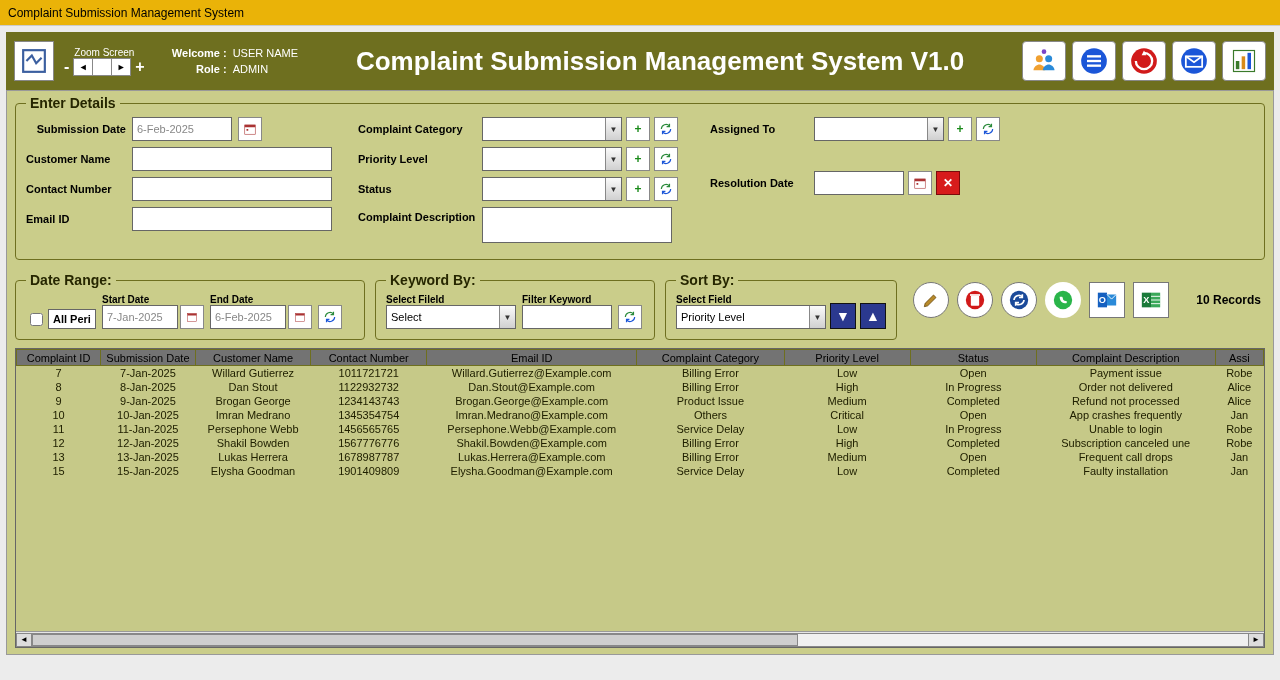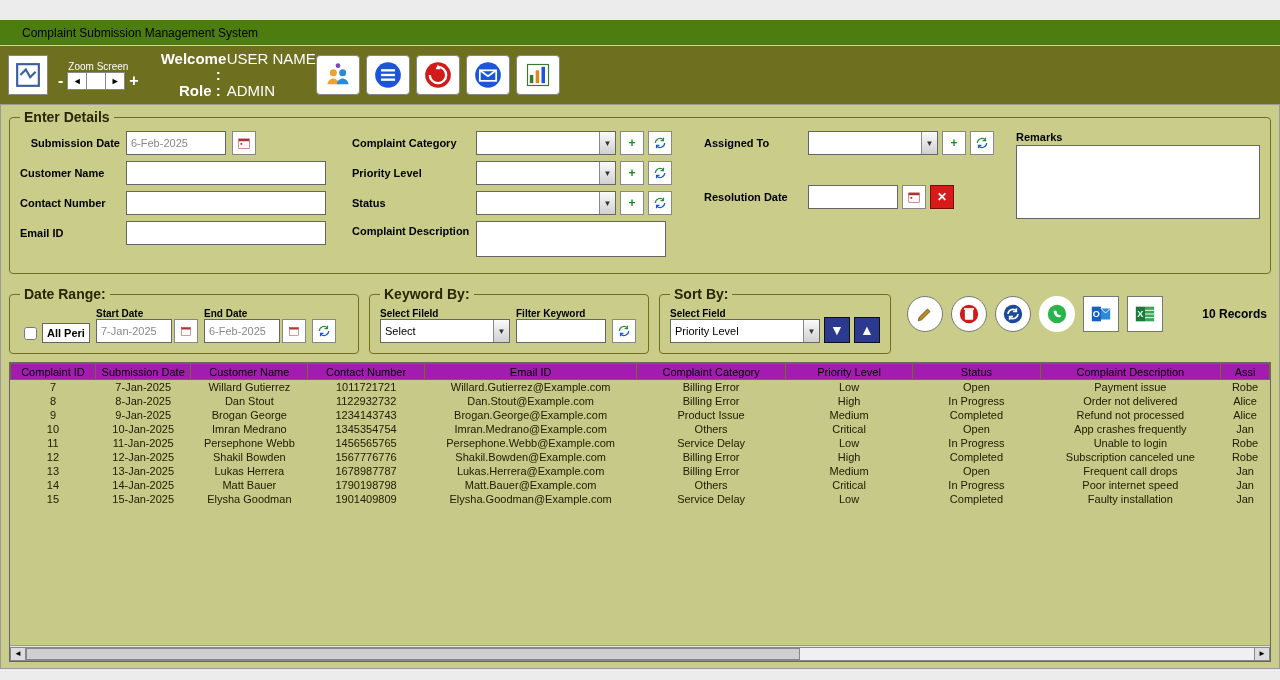--- a/index.html
+++ b/index.html
@@ -5,29 +5,29 @@
   * { box-sizing: border-box; }
   body {
     margin: 0;
     font-family: Tahoma, Arial, sans-serif;
     font-size: 11px;
     background: #ececec;
     overflow: hidden;
   }
   .titlebar {
     height: 26px;
-    background: #4d7c0f;
+    background: #eab308;
     border-bottom: 1px solid #ccc;
     display: flex;
     align-items: center;
-    padding: 0 22px;
+    padding: 0 8px;
     font-size: 12px;
-    margin-top: 20px;
   }
   .outer {
+    padding: 6px;
   }
   .banner {
     background: #6e6f1f;
     height: 58px;
     display: flex;
     align-items: center;
     padding: 0 8px;
     color: #fff;
     position: relative;
   }
@@ -46,21 +46,21 @@
   .zoom-row { display: flex; align-items: center; gap: 4px; }
   .zoom-slot {
     width: 58px; height: 18px; background: #fff; border: 1px solid #888;
     display: flex;
   }
   .zoom-slot span { flex:1; display:flex; align-items:center; justify-content:center; color:#000; font-size:9px; }
   .zoom-slot span:first-child { border-right:1px solid #888; }
   .zoom-slot span:last-child { border-left:1px solid #888; }
   .welcome-block {
     margin-left: 22px;
-    font-size: 15px;
+    font-size: 11px;
     line-height: 16px;
   }
   .welcome-block div { display:flex; gap:6px; }
   .welcome-block .lbl { width: 60px; text-align: right; font-weight: bold; }
   .banner-title {
     flex: 1;
     text-align: center;
     font-size: 26px;
     font-weight: bold;
     color: #fff;
@@ -171,21 +171,21 @@
     background: #c6c988;
     position: relative;
   }
   .grid {
     width: 100%;
     border-collapse: collapse;
     font-size: 11px;
     table-layout: fixed;
   }
   .grid th {
-    background: #a21caf;
+    background: #737373;
     color: #000;
     border: 1px solid #6e6f1f;
     font-weight: normal;
     padding: 1px 2px;
     height: 16px;
     white-space: nowrap;
     overflow: hidden;
   }
   .grid td {
     text-align: center;
@@ -239,20 +239,21 @@
     <div class="welcome-block">
       <div>
           <span class="lbl">Welcome :</span>
           <span>USER NAME</span>
         </div>
       <div>
           <span class="lbl">Role :</span>
           <span>ADMIN</span>
         </div>
     </div>
+    <div class="banner-title">Complaint Submission Management System V1.0</div>
     <div class="banner-icons">
       <div class="big-icon">
           <svg viewBox="0 0 24 24">
             <circle cx="8" cy="10" r="3" fill="#f0a030"></circle>
             <circle cx="16" cy="10" r="3" fill="#2a8ad8"></circle>
             <path d="M3 20c0-3 3-5 5-5s5 2 5 5" fill="#f0a030"></path>
             <path d="M11 20c0-3 3-5 5-5s5 2 5 5" fill="#2a8ad8"></path>
             <circle cx="12" cy="4" r="2" fill="#7a44c8"></circle>
           </svg>
         </div>
@@ -389,24 +390,20 @@
                 <svg width="14" height="14" viewBox="0 0 24 24">
                   <rect x="3" y="5" width="18" height="16" fill="#fff" stroke="#a33"></rect>
                   <rect x="3" y="5" width="18" height="4" fill="#a33"></rect>
                   <rect x="6" y="12" width="3" height="3" fill="#a33"></rect>
                 </svg>
               </div>
             <div class="icon-btn red-x">✕</div>
           </div>
         </div>
 
-        <div style="flex:1">
-          <span class="lbl-strong">Remarks</span>
-          <textarea class="textarea" style="width: 100%; height: 74px; margin-top: 2px;"></textarea>
-        </div>
       </div>
     </fieldset>
 
     <div class="filter-row">
       <fieldset class="fs-daterange">
         <legend>Date Range:</legend>
         <div style="display:flex;gap:6px">
           <div style="display:flex;flex-direction:column;justify-content:flex-end">
             <div style="display:flex;align-items:center;gap:2px">
               <input type="checkbox" style="">
@@ -643,32 +640,20 @@
               <td>Lukas Herrera</td>
               <td>1678987787</td>
               <td>Lukas.Herrera@Example.com</td>
               <td>Billing Error</td>
               <td>Medium</td>
               <td>Open</td>
               <td>Frequent call drops</td>
               <td>Jan</td>
             </tr>
             <tr>
-              <td>14</td>
-              <td>14-Jan-2025</td>
-              <td>Matt Bauer</td>
-              <td>1790198798</td>
-              <td>Matt.Bauer@Example.com</td>
-              <td>Others</td>
-              <td>Critical</td>
-              <td>In Progress</td>
-              <td>Poor internet speed</td>
-              <td>Jan</td>
-            </tr>
-            <tr>
               <td>15</td>
               <td>15-Jan-2025</td>
               <td>Elysha Goodman</td>
               <td>1901409809</td>
               <td>Elysha.Goodman@Example.com</td>
               <td>Service Delay</td>
               <td>Low</td>
               <td>Completed</td>
               <td>Faulty installation</td>
               <td>Jan</td>

